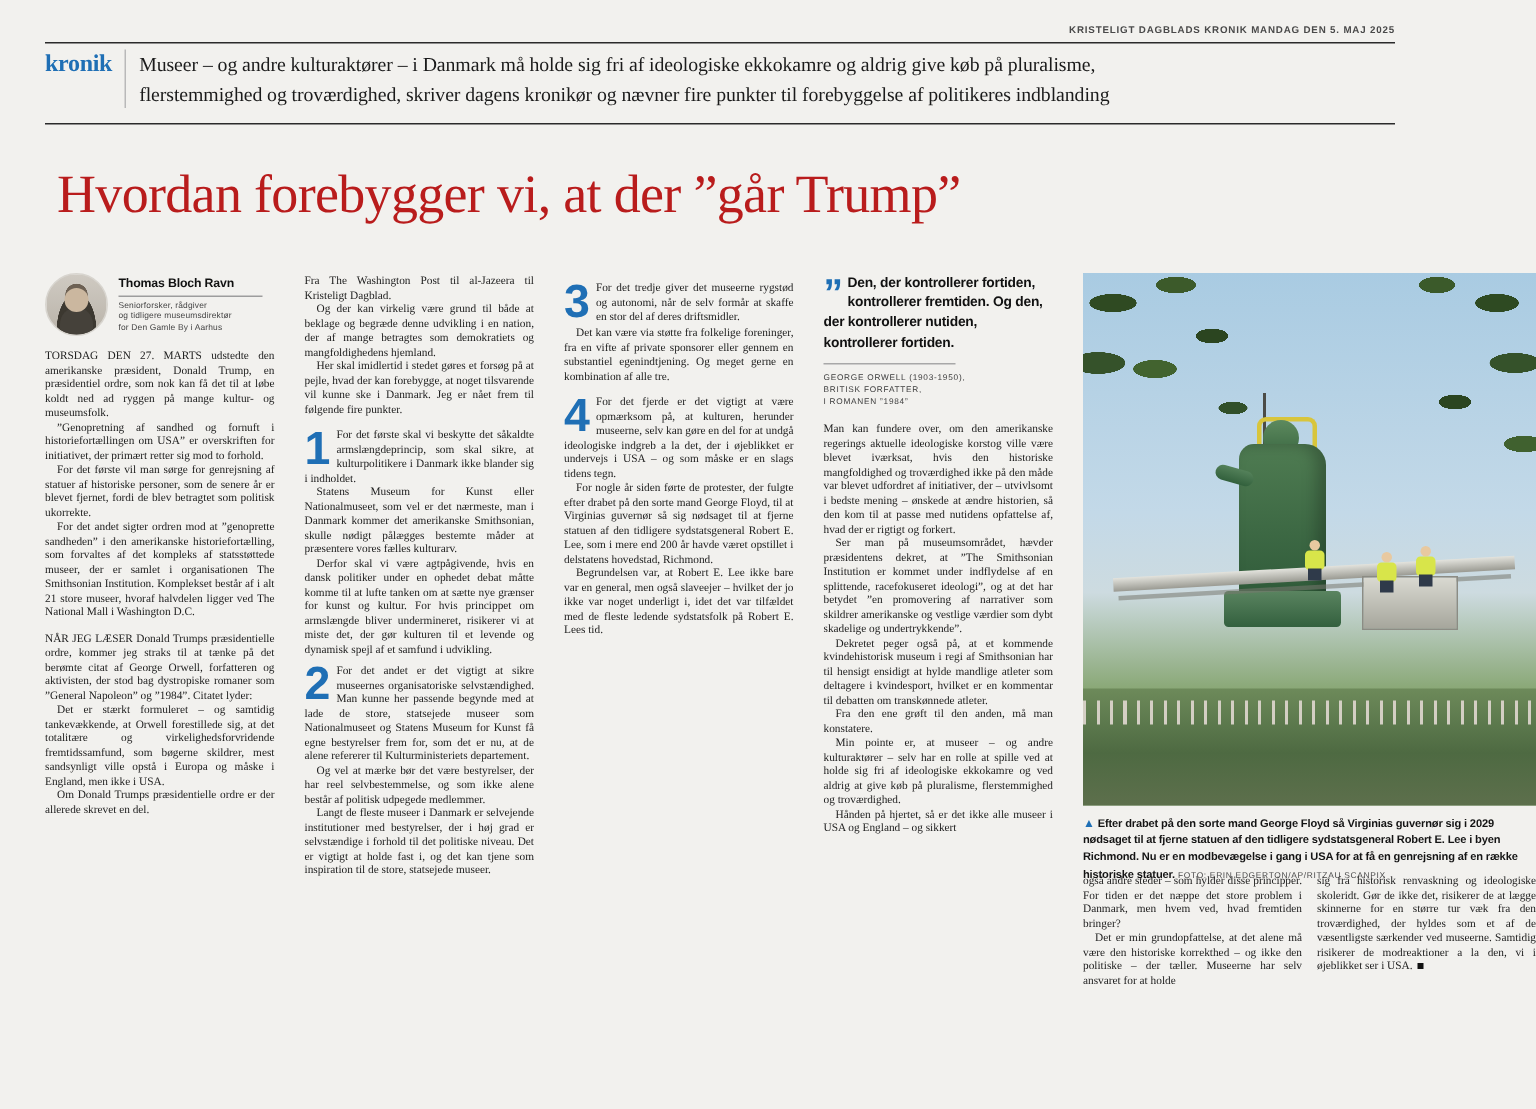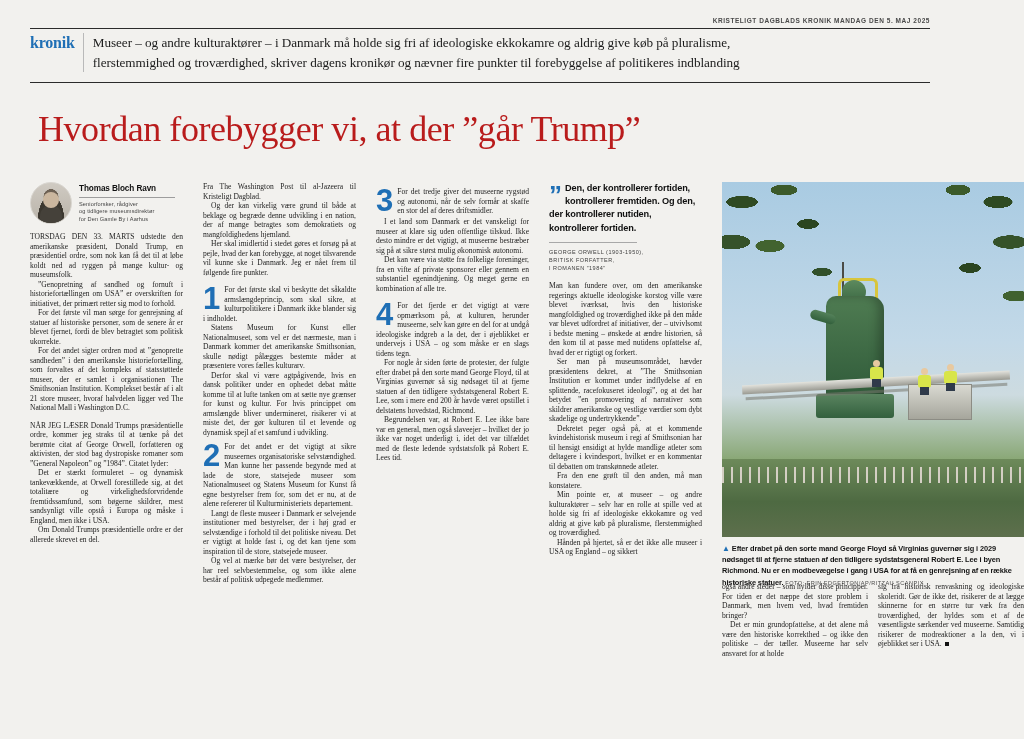--- a/index.html
+++ b/index.html
@@ -226,57 +226,56 @@
         <div class="byline-text">
           <div class="author-name">Thomas Bloch Ravn</div>
           <div class="author-rule"></div>
           <div class="author-role">
             <div>Seniorforsker, rådgiver</div>
             <div>og tidligere museumsdirektør</div>
             <div>for Den Gamle By i Aarhus</div>
           </div>
         </div>
       </div>
-      <p class="noindent">TORSDAG DEN 33. MARTS udstedte den amerikanske præsident, Donald Trump, en præsidentiel ordre, som nok kan få det til at løbe koldt ned ad ryggen på mange kultur- og museumsfolk.</p>
+      <p class="noindent">TORSDAG DEN 27. MARTS udstedte den amerikanske præsident, Donald Trump, en præsidentiel ordre, som nok kan få det til at løbe koldt ned ad ryggen på mange kultur- og museumsfolk.</p>
       <p>”Genopretning af sandhed og fornuft i historiefortællingen om USA” er overskriften for initiativet, der primært retter sig mod to forhold.</p>
       <p>For det første vil man sørge for genrejsning af statuer af historiske personer, som de senere år er blevet fjernet, fordi de blev betragtet som politisk ukorrekte.</p>
       <p>For det andet sigter ordren mod at ”genoprette sandheden” i den amerikanske historiefortælling, som forvaltes af det kompleks af statsstøttede museer, der er samlet i organisationen The Smithsonian Institution. Komplekset består af i alt 21 store museer, hvoraf halvdelen ligger ved The National Mall i Washington D.C.</p>
       <div class="spacer"></div>
       <p class="noindent">NÅR JEG LÆSER Donald Trumps præsidentielle ordre, kommer jeg straks til at tænke på det berømte citat af George Orwell, forfatteren og aktivisten, der stod bag dystropiske romaner som ”General Napoleon” og ”1984”. Citatet lyder:</p>
-      <p>Det er stærkt formuleret – og dynamisk tankevækkende, at Orwell forestillede sig, at det totalitære og virkelighedsforvridende fremtidssamfund, som bøgerne skildrer, mest sandsynligt ville opstå i Europa og måske i England, men ikke i USA.</p>
+      <p>Det er stærkt formuleret – og samtidig tankevækkende, at Orwell forestillede sig, at det totalitære og virkelighedsforvridende fremtidssamfund, som bøgerne skildrer, mest sandsynligt ville opstå i Europa og måske i England, men ikke i USA.</p>
       <p>Om Donald Trumps præsidentielle ordre er der allerede skrevet en del.</p>
     </div>
 
     <div class="col" id="c2">
       <p class="noindent">Fra The Washington Post til al-Jazeera til Kristeligt Dagblad.</p>
       <p>Og der kan virkelig være grund til både at beklage og begræde denne udvikling i en nation, der af mange betragtes som demokratiets og mangfoldighedens hjemland.</p>
       <p>Her skal imidlertid i stedet gøres et forsøg på at pejle, hvad der kan forebygge, at noget tilsvarende vil kunne ske i Danmark. Jeg er nået frem til følgende fire punkter.</p>
       <div class="spacer"></div>
       <div class="point">
         <span class="num">1</span>
         <p>For det første skal vi beskytte det såkaldte armslængdeprincip, som skal sikre, at kulturpolitikere i Danmark ikke blander sig i indholdet.</p>
       </div>
       <p>Statens Museum for Kunst eller Nationalmuseet, som vel er det nærmeste, man i Danmark kommer det amerikanske Smithsonian, skulle nødigt pålægges bestemte måder at præsentere vores fælles kulturarv.</p>
       <p>Derfor skal vi være agtpågivende, hvis en dansk politiker under en ophedet debat måtte komme til at lufte tanken om at sætte nye grænser for kunst og kultur. For hvis princippet om armslængde bliver undermineret, risikerer vi at miste det, der gør kulturen til et levende og dynamisk spejl af et samfund i udvikling.</p>
       <div class="spacer-sm"></div>
       <div class="point">
         <span class="num">2</span>
         <p>For det andet er det vigtigt at sikre museernes organisatoriske selvstændighed. Man kunne her passende begynde med at lade de store, statsejede museer som Nationalmuseet og Statens Museum for Kunst få egne bestyrelser frem for, som det er nu, at de alene refererer til Kulturministeriets departement.</p>
       </div>
+      <p>Og vel at mærke bør det være bestyrelser, der har reel selvbestemmelse, og som ikke alene består af politisk udpegede medlemmer.</p>
       <p>Langt de fleste museer i Danmark er selvejende institutioner med bestyrelser, der i høj grad er selvstændige i forhold til det politiske niveau. Det er vigtigt at holde fast i, og det kan tjene som inspiration til de store, statsejede museer.</p>
-      <p>Og vel at mærke bør det være bestyrelser, der har reel selvbestemmelse, og som ikke alene består af politisk udpegede medlemmer.</p>
     </div>
 
     <div class="col" id="c3">
       <div class="spacer-sm"></div>
       <div class="point">
         <span class="num">3</span>
         <p>For det tredje giver det museerne rygstød og autonomi, når de selv formår at skaffe en stor del af deres driftsmidler.</p>
       </div>
-      <p>I et land som Danmark er det vanskeligt for museer at klare sig uden offentlige tilskud. Ikke desto mindre er det vigtigt, at museerne bestræber sig på at sikre størst mulig økonomisk autonomi.</p>
       <p>Det kan være via støtte fra folkelige foreninger, fra en vifte af private sponsorer eller gennem en substantiel egenindtjening. Og meget gerne en kombination af alle tre.</p>
       <div class="spacer"></div>
       <div class="point">
         <span class="num">4</span>
         <p>For det fjerde er det vigtigt at være opmærksom på, at kulturen, herunder museerne, selv kan gøre en del for at undgå ideologiske indgreb a la det, der i øjeblikket er undervejs i USA – og som måske er en slags tidens tegn.</p>
       </div>
       <p>For nogle år siden førte de protester, der fulgte efter drabet på den sorte mand George Floyd, til at Virginias guvernør så sig nødsaget til at fjerne statuen af den tidligere sydstatsgeneral Robert E. Lee, som i mere end 200 år havde været opstillet i delstatens hovedstad, Richmond.</p>
       <p>Begrundelsen var, at Robert E. Lee ikke bare var en general, men også slaveejer – hvilket der jo ikke var noget underligt i, idet det var tilfældet med de fleste ledende sydstatsfolk på Robert E. Lees tid.</p>
     </div>
 

